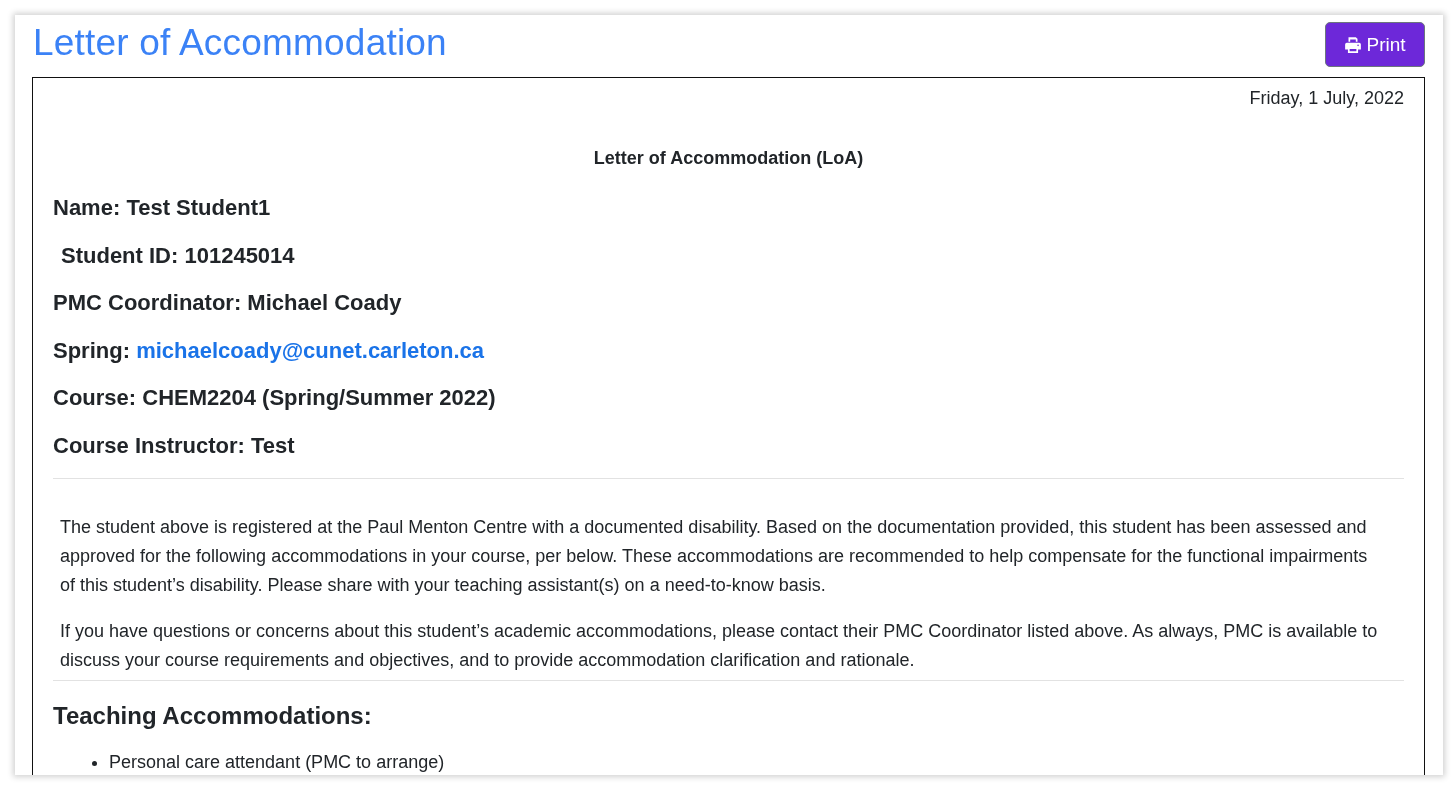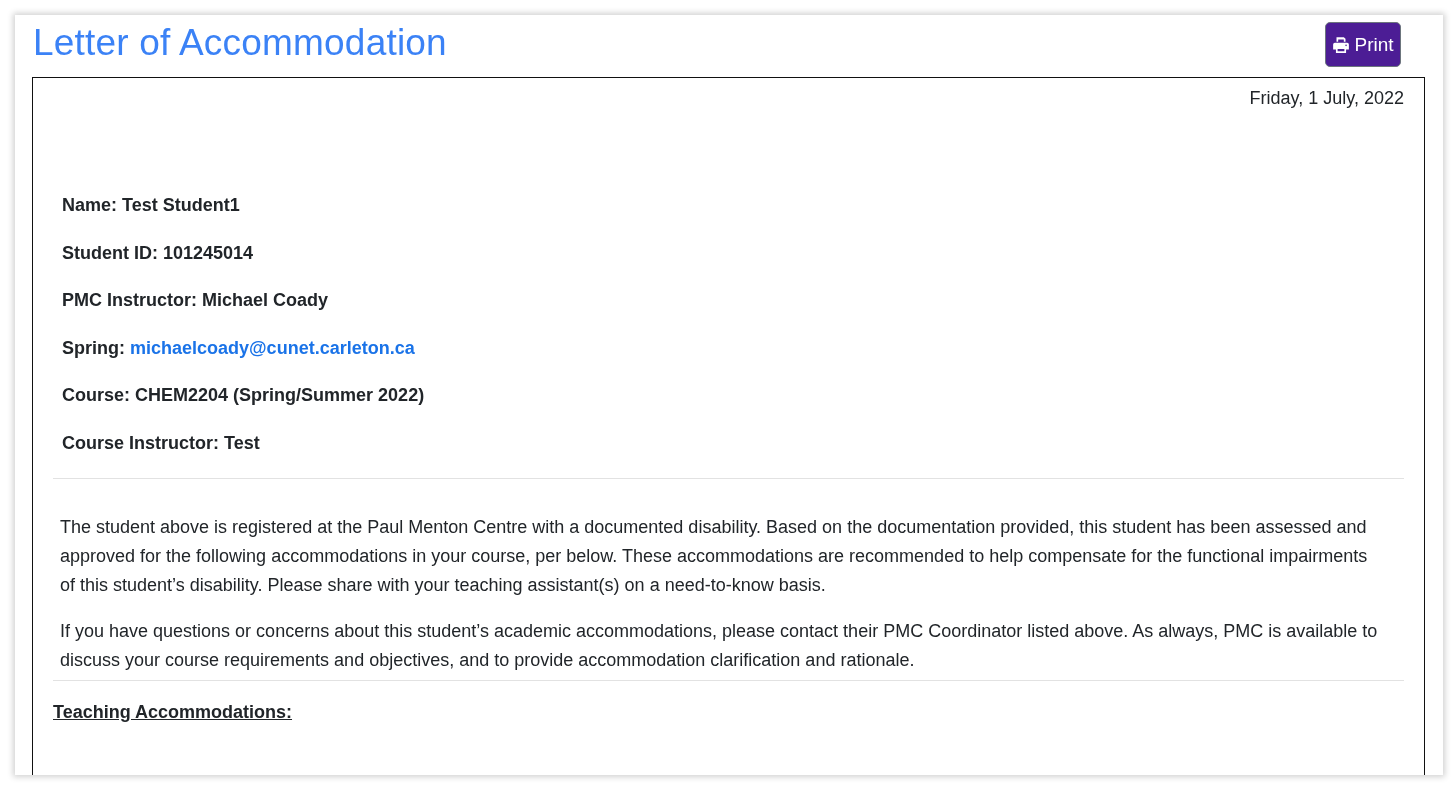--- a/index.html
+++ b/index.html
@@ -30,24 +30,24 @@
       font-size: 37px;
       font-weight: 400;
       line-height: 44px;
       color: #3b82f6;
       letter-spacing: 0.2px;
     }
     .print-btn {
       position: absolute;
       left: 1310px;
       top: 7px;
-      width: 76px;
+      width: 100px;
       height: 45px;
       box-sizing: border-box;
-      background: #4c1d95;
+      background: #6d28d9;
       border: 1px solid #6c757d;
       border-radius: 5px;
       color: #ffffff;
       font-size: 19px;
       display: flex;
       align-items: center;
       justify-content: center;
       gap: 4px;
       cursor: pointer;
     }
@@ -73,22 +73,22 @@
       position: absolute;
       left: 0;
       right: 0;
       top: 70px;
       text-align: center;
       font-size: 18px;
       font-weight: 700;
     }
     .field {
       position: absolute;
-      left: 29px;
-      font-size: 18px;
+      left: 20px;
+      font-size: 22px;
       font-weight: 700;
       white-space: nowrap;
     }
     .field a {
       color: #1a73e8;
       text-decoration: none;
     }
     .rule {
       position: absolute;
       left: 20px;
@@ -101,23 +101,22 @@
       left: 12px;
       right: 22px;
       font-size: 18px;
       line-height: 29px;
       margin: 15px;
     }
     .section-title {
       position: absolute;
       left: 20px;
       top: 624px;
-      font-size: 18px;
+      font-size: 24px;
       font-weight: 700;
-      text-decoration: underline;
     }
     .acc-list {
       position: absolute;
       left: 20px;
       top: 670px;
       margin: 0;
       padding-left: 56px;
       font-size: 18px;
       line-height: 29px;
     }
@@ -136,33 +135,34 @@
         <path d="M2.5 6h11A1.5 1.5 0 0 1 15 7.5V12h-2.5v3h-9v-3H1V7.5A1.5 1.5 0 0 1 2.5 6zm2.5 5.5V13.5h6v-2zM12.5 7.6a.7.7 0 1 0 0 1.4.7.7 0 0 0 0-1.4z"></path>
       </svg>
     </span>
     <span>Print</span>
   </button>
 
   <div class="letter-box">
 
     <div class="date">Friday, 1 July, 2022</div>
 
+    <div class="loa-heading">Letter of Accommodation (LoA)</div>
 
     <div class="field" style="top:117px;">
       <span>Name:</span>
       <span>Test Student1</span>
     </div>
 
-    <div class="field" style="top:165px;">
+    <div class="field" style="top:165px;margin-left:8px;">
       <span>Student ID:</span>
       <span>101245014</span>
     </div>
 
     <div class="field" style="top:212px;">
-      <span>PMC Instructor:</span>
+      <span>PMC Coordinator:</span>
       <span>Michael Coady</span>
     </div>
 
     <div class="field" style="top:260px;">
       <span>Spring:</span>
       <a>michaelcoady@cunet.carleton.ca</a>
     </div>
 
     <div class="field" style="top:307px;">
       <span>Course:</span>
@@ -177,15 +177,18 @@
     <div class="rule" style="top:400px;"></div>
 
     <p class="para" style="top:420px;">The student above is registered at the Paul Menton Centre with a documented disability. Based on the documentation provided, this student has been assessed and approved for the following accommodations in your course, per below. These accommodations are recommended to help compensate for the functional impairments of this student’s disability. Please share with your teaching assistant(s) on a need-to-know basis.</p>
 
     <p class="para" style="top:524px;">If you have questions or concerns about this student’s academic accommodations, please contact their PMC Coordinator listed above. As always, PMC is available to discuss your course requirements and objectives, and to provide accommodation clarification and rationale.</p>
 
     <div class="rule" style="top:602px;"></div>
 
     <div class="section-title">Teaching Accommodations:</div>
 
+    <ul class="acc-list">
+      <li>Personal care attendant (PMC to arrange)</li>
+    </ul>
 
   </div>
 </div>
 
 </body></html>

